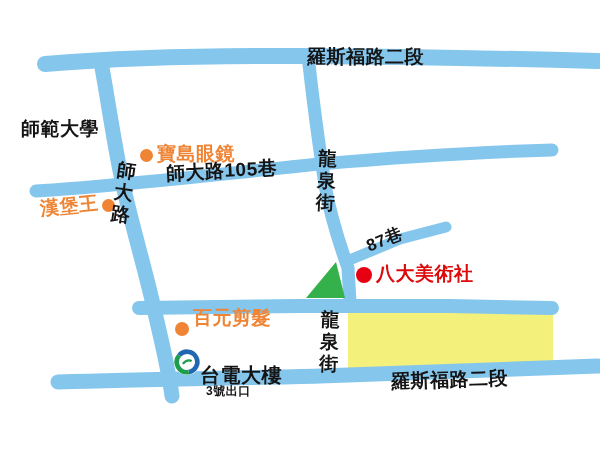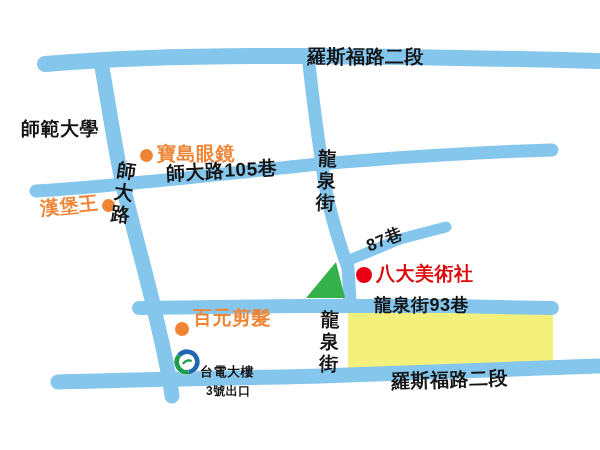--- a/index.html
+++ b/index.html
@@ -70,38 +70,37 @@
       <div>泉</div>
       <div>街</div>
     </div>
 
   <div class="label" style="left:366px;top:231px;font-size:17px;transform:rotate(-22deg);">87巷</div>
 
   <div class="dot red-dot" style="left:356px;top:267px;width:16px;height:16px;"></div>
   <div class="label red" style="left:376px;top:264px;font-size:19px;">八大美術社</div>
 
 
-  <div class="label" style="left:374px;top:296px;font-size:18px;">龍泉街93巷</div>
 
   <div class="dot" style="left:175px;top:322px;width:14px;height:14px;"></div>
   <div class="label orange" style="left:193px;top:308px;font-size:19px;">百元剪髮</div>
 
   <div class="label vlabel" style="left:320px;top:309px;font-size:19px;transform:rotate(2deg);">
       <div>龍</div>
       <div>泉</div>
       <div>街</div>
     </div>
 
 
   <div class="metro" style="left:173px;top:348px;">
     <svg width="28" height="28" viewBox="0 0 30 30">
       <circle cx="15" cy="15" r="14" fill="#ffffff"></circle>
       <path d="M 6.6 7.9 A 11 11 0 1 1 16.9 25.8" stroke="#2267b2" stroke-width="5" fill="none"></path>
       <path d="M 6.6 7.9 A 11 11 0 0 0 16.9 25.8" stroke="#1e9e4c" stroke-width="5" fill="none"></path>
       <path d="M 10.5 17 q 4.5 -5.5 9.5 -3" stroke="#1e9e4c" stroke-width="2.5" fill="none"></path>
     </svg>
   </div>
-  <div class="label" style="left:200px;top:365px;font-size:13px;">台電大樓</div>
+  <div class="label" style="left:200px;top:365px;font-size:20px;">台電大樓</div>
   <div class="label" style="left:206px;top:385px;font-size:12px;">3號出口</div>
 
   <div class="label" style="left:391px;top:370px;font-size:19px;transform:rotate(-2deg);">羅斯福路二段</div>
 
 </div>
 
 </body></html>

